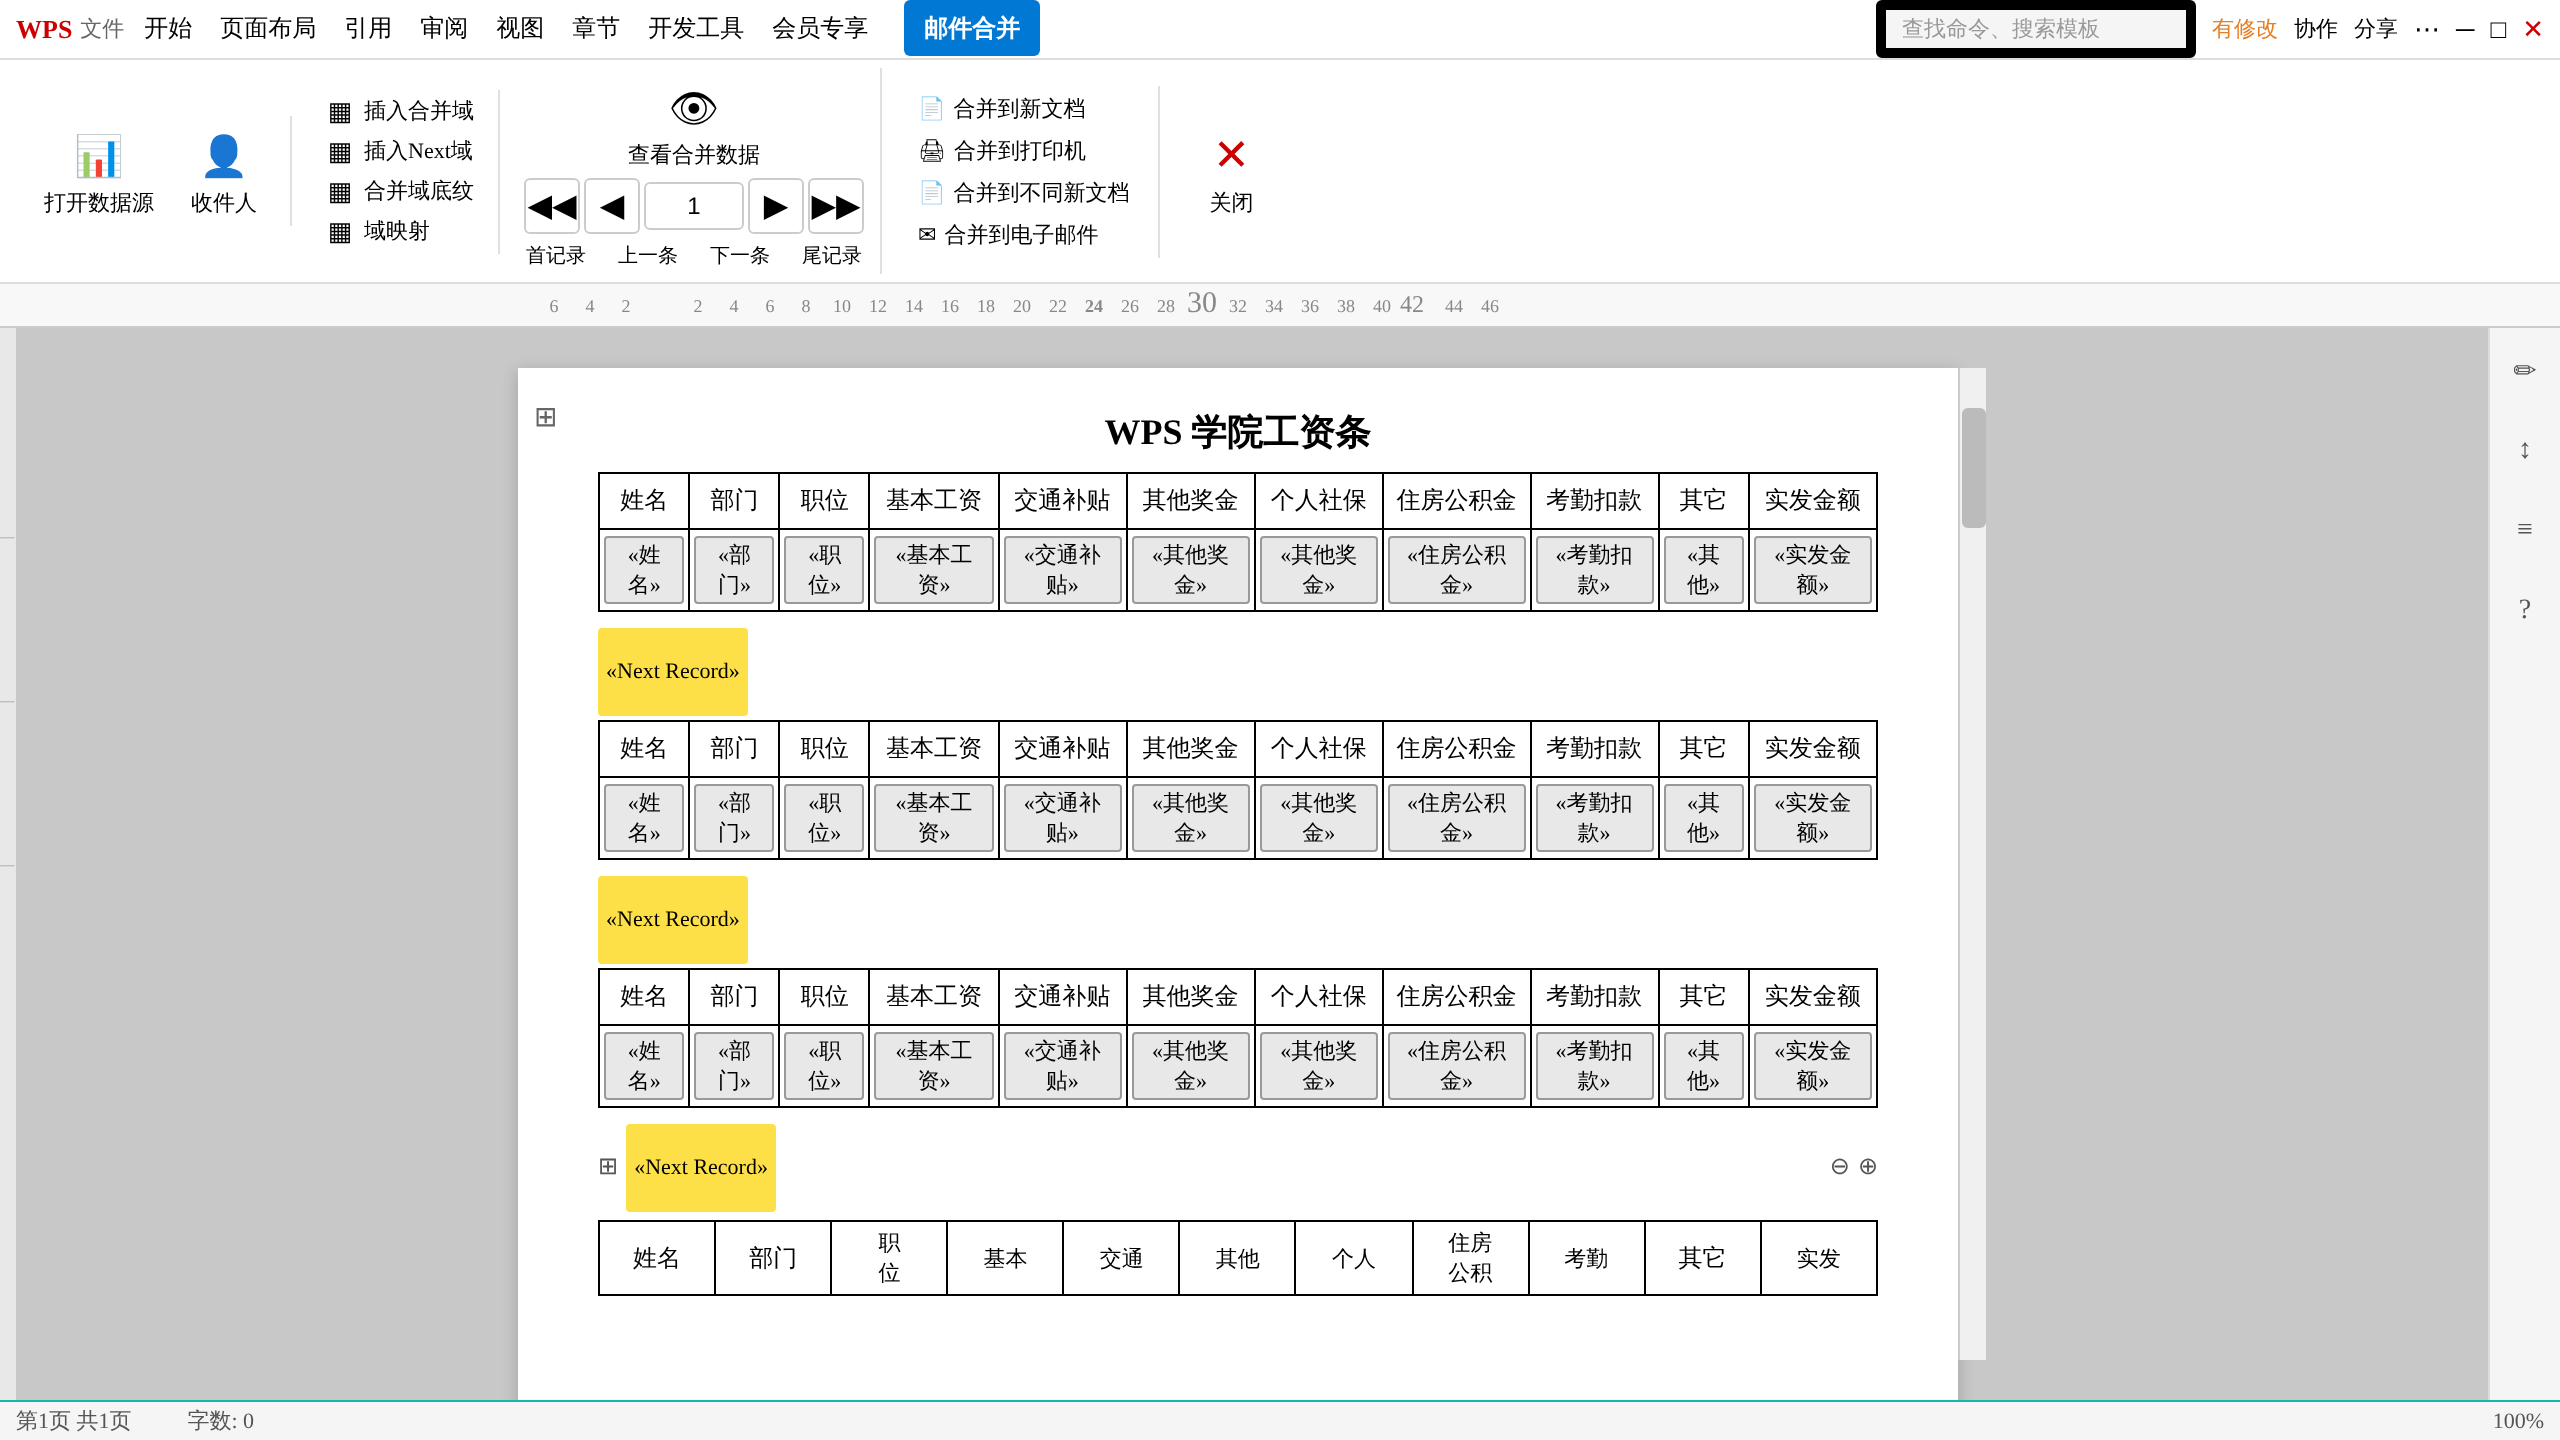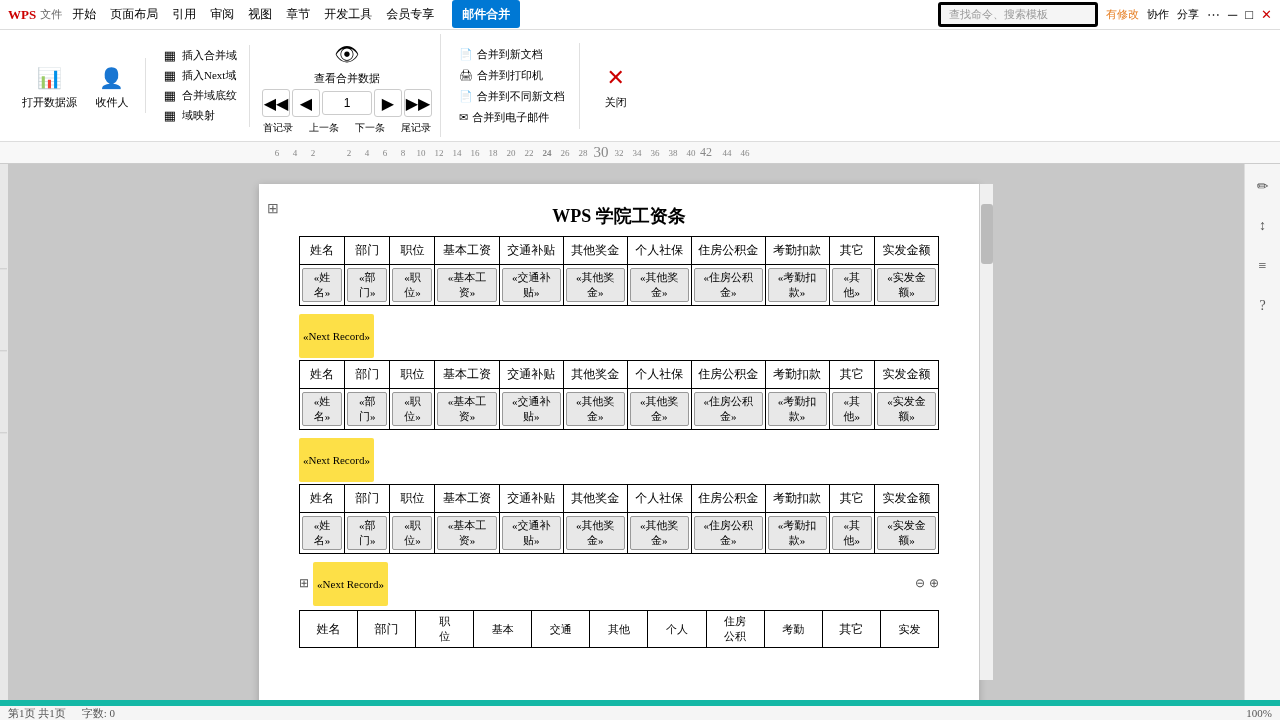--- a/index.html
+++ b/index.html
@@ -54,21 +54,21 @@
     .btn-mail-merge {
       background: #0078d4;
       color: #fff;
       padding: 7px 10px;
       border-radius: 3px;
       font-size: 12px;
       font-weight: bold;
     }
     .search-box {
       background: #f5f5f5;
-      border: 3px solid #000000;
+      border: 5px solid #000000;
       border-radius: 3px;
       padding: 2px 8px;
       font-size: 11px;
       color: #999;
       width: 160px;
     }
 
     
     .ribbon {
       background: #fff;
@@ -332,27 +332,27 @@
       width: 12px;
       height: 60px;
       background: #bbb;
       border-radius: 3px;
     }
 
     
     .bottom-bar {
       height: 20px;
       background: #f5f5f5;
-      border-top: 6px solid #14b8a6;
+      border-top: 1px solid #14b8a6;
       display: flex;
       align-items: center;
       padding: 0 8px;
       font-size: 11px;
       color: #555;
-      gap: 16px;
+      gap: 28px;
     }
   </style>
 </head>
 <body>
 
 <div class="titlebar">
   <div class="titlebar-left">
     <span class="wps-logo">WPS</span>
     <span style="font-size:11px;color:#666;">文件</span>
   </div>

